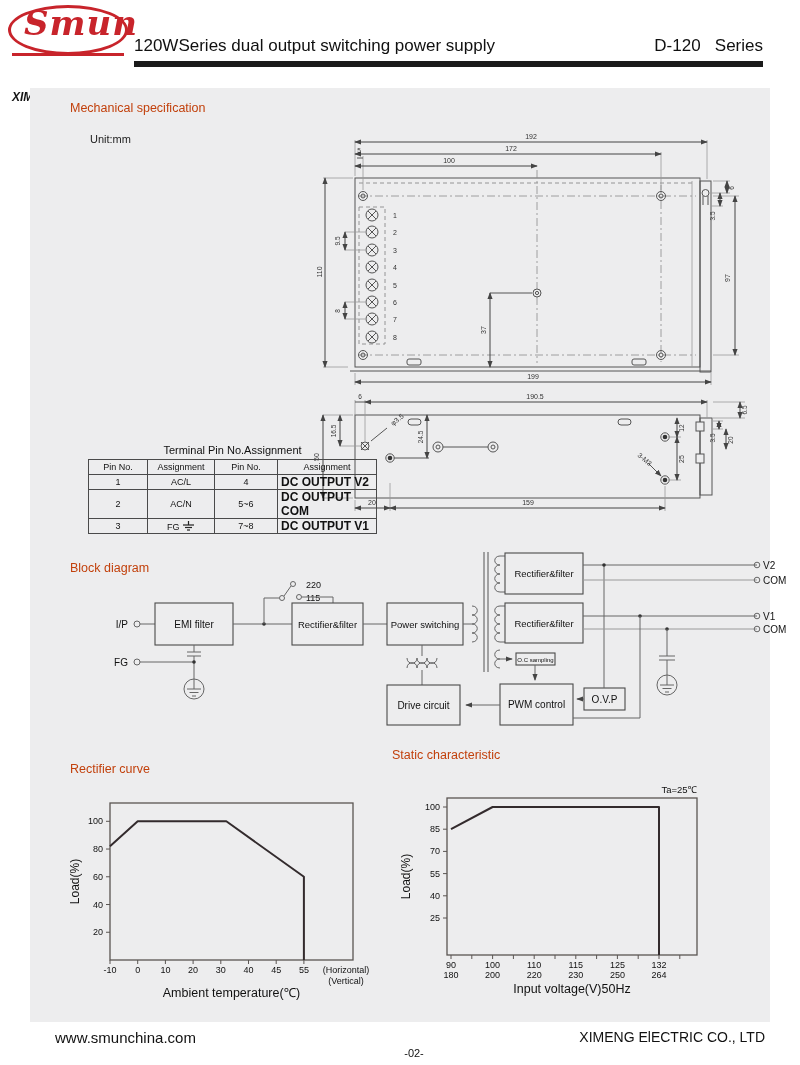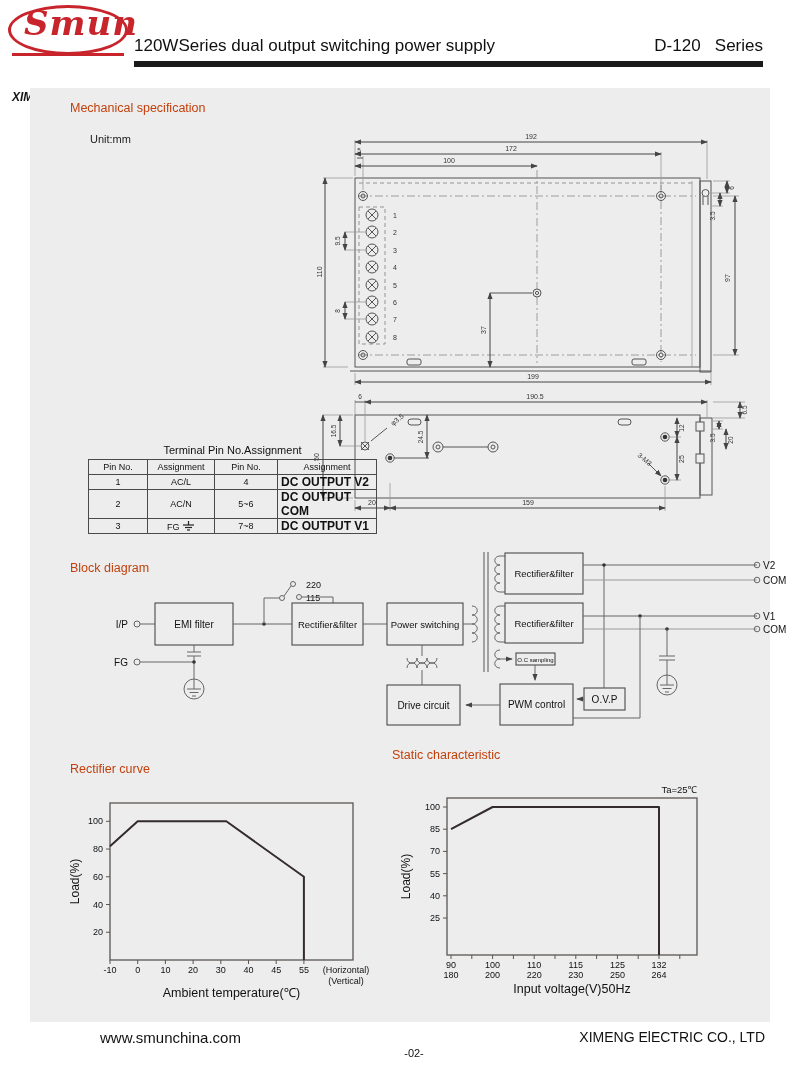--- a/index.html
+++ b/index.html
@@ -35,21 +35,21 @@
   .ext{stroke:#999;stroke-width:0.8;}
   .cl{stroke:#8a8a8a;stroke-width:0.8;stroke-dasharray:8,3,2,3;}
   .dash{stroke:#8a8a8a;stroke-width:0.9;stroke-dasharray:4,3;fill:none;}
   .dt{font-size:7px;fill:#333;}
   .dts{font-size:6.5px;fill:#333;}
   .wire{stroke:#666;stroke-width:1;fill:none;}
   .wirel{stroke:#9a9a9a;stroke-width:1;fill:none;}
   .bbox{stroke:#4a4a4a;stroke-width:1.1;fill:none;}
   .blab{font-size:10px;}
   
-  #footer-web{left:55px;top:1029px;font-size:15px;margin-left:45px;}
+  #footer-web{left:55px;top:1029px;font-size:15px;}
   #footer-co{right:35px;top:1029px;font-size:14px;}
   #footer-page{left:0;right:0;top:1047px;text-align:center;font-size:11px;margin-left:28px;}
 </style>
 </head>
 <body>
 
 <div class="abs" style="left:0;top:0;width:800px;height:64px;">
   <div class="abs" style="left:8px;top:3px;width:130px;height:66px;">
     <div class="abs" id="logo-oval"></div>
     <div class="abs" id="logo-text">Smun</div>

